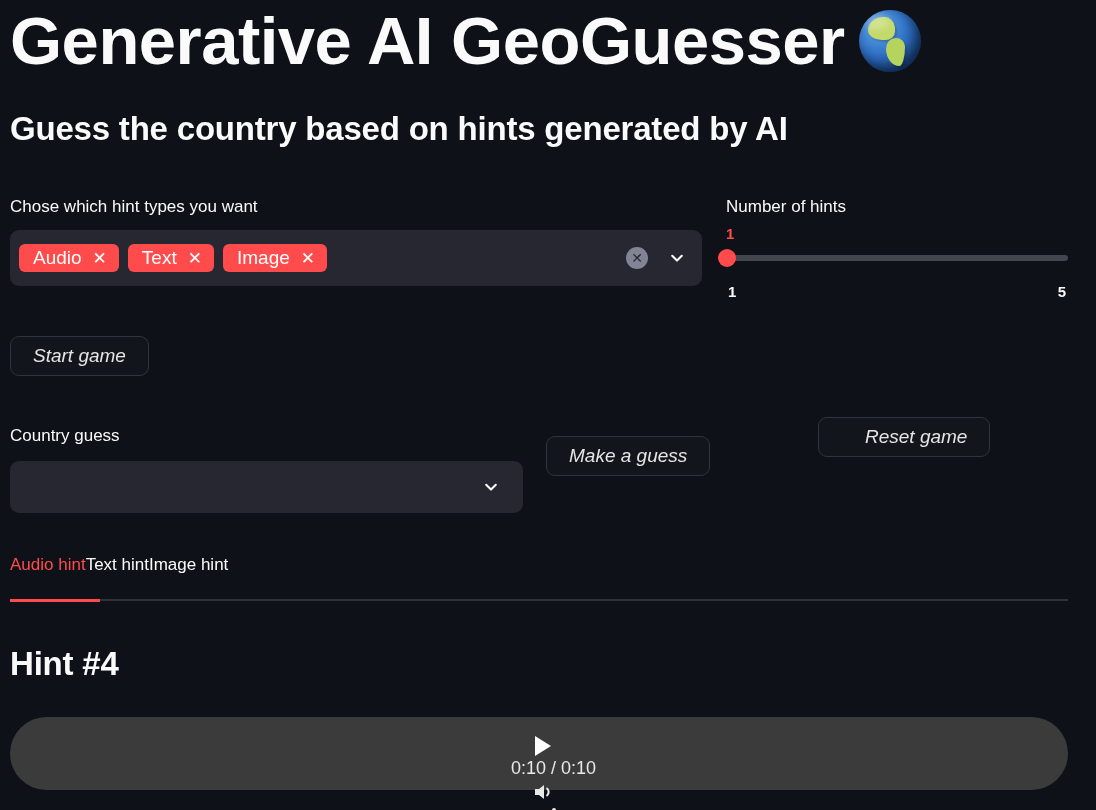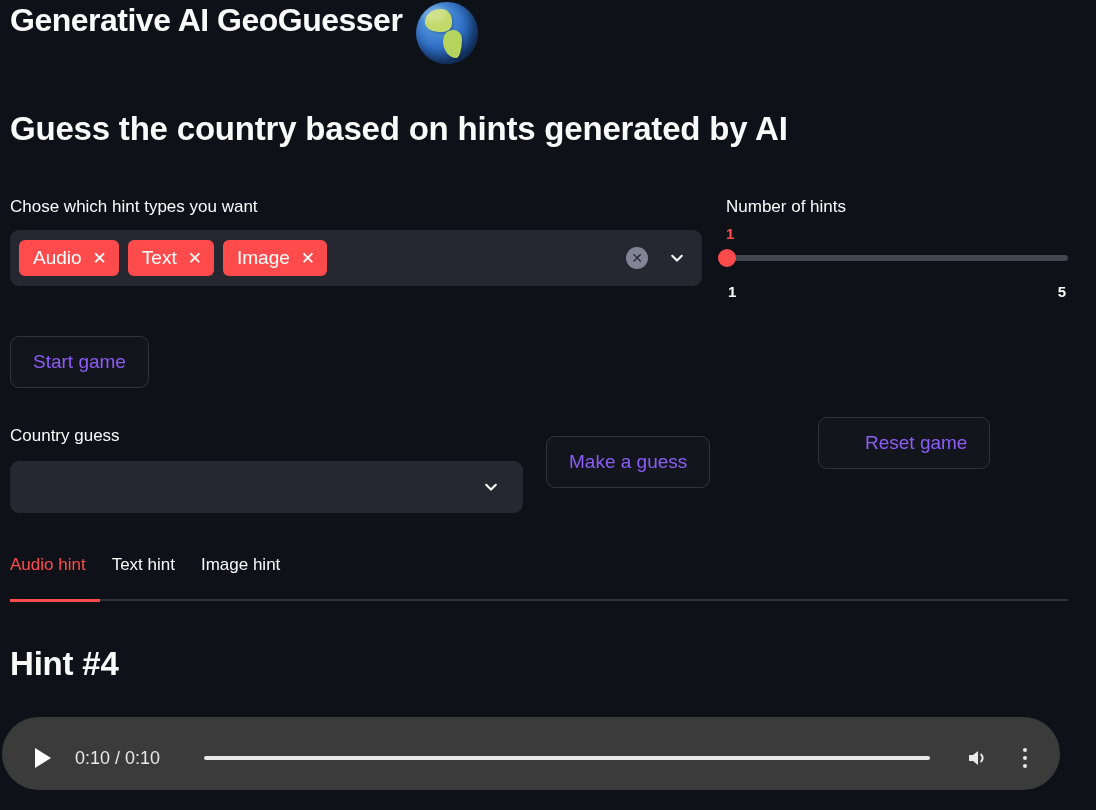--- a/index.html
+++ b/index.html
@@ -17,26 +17,27 @@
     position: relative;
     width: 1096px;
     height: 810px;
     padding: 0 10px;
   }
 
   
   .app-title {
     position: absolute;
     left: 10px; top: 2px;
-    font-size: 32px;
+    font-size: 67px;
     font-weight: bold;
     letter-spacing: -0.5px;
     line-height: 1.15;
     color: #fafafa;
     display: flex;
+    align-items: center;
     gap: 14px;
     white-space: nowrap;
   }
   .globe-icon {
     display: inline-block;
     width: 62px; height: 62px;
     border-radius: 50%;
     position: relative;
     background:
       radial-gradient(circle at 33% 28%, #5fa8e8 0%, #2f6fc4 46%, #1d4f96 72%, #123566 100%);
@@ -98,21 +99,21 @@
     left: 10px; top: 230px;
     width: 692px; height: 56px;
     background: #262730;
     border-radius: 9px;
     display: flex;
     align-items: center;
     padding: 0 9px;
     gap: 9px;
   }
   .tag {
-    height: 36px;
+    height: 28px;
     background: #ff4b4b;
     border-radius: 6px;
     display: flex;
     align-items: center;
     gap: 11px;
     padding: 0 12px 0 14px;
     font-size: 19px;
     color: #ffffff;
     white-space: nowrap;
   }
@@ -178,33 +179,34 @@
     font-size: 15px;
     font-weight: 600;
     color: #fafafa;
   }
   .slider-min { left: 2px; }
   .slider-max { right: 2px; }
 
   
   .btn {
     position: absolute;
-    height: 52px;
+    height: 40px;
     background: #13151c;
     border: 1px solid #32343d;
     border-radius: 9px;
-    color: #8b5cf6;
+    color: #e5e5e5;
     font-size: 19px;
     font-family: inherit;
     display: flex;
     align-items: center;
     justify-content: center;
     padding: 0 22px;
     cursor: pointer;
     white-space: nowrap;
+    font-style: italic;
   }
   #start-game-button  { left: 10px;  top: 336px; }
   #make-guess-button  { left: 546px; top: 436px; }
   #reset-game-button  { left: 818px; top: 417px; padding-left: 46px; }
 
   
   #country-label { position: absolute; left: 10px; top: 424px; }
   .select-box {
     position: absolute;
     left: 10px; top: 461px;
@@ -224,21 +226,20 @@
     color: #fafafa;
   }
 
   
   .tabs {
     position: absolute;
     left: 10px; top: 555px;
     width: 1058px;
     display: flex;
     align-items: flex-end;
-    gap: 26px;
   }
   .tab {
     font-size: 17px;
     color: #fafafa;
     padding-bottom: 13px;
     cursor: pointer;
     white-space: nowrap;
     background: none;
     border: none;
     font-family: inherit;
@@ -263,28 +264,29 @@
     left: 10px; top: 645px;
     font-size: 33px;
     font-weight: bold;
     letter-spacing: -0.2px;
     color: #fafafa;
   }
 
   
   .audio-player {
     position: absolute;
-    left: 2px; top: 717px;
+    left: 10px; top: 717px;
     width: 1058px; height: 73px;
     background: #3b3b3b;
     border-radius: 37px;
     display: flex;
     align-items: center;
-    padding: 9px 22px 0 30px;
+    padding: 17px 22px 0 30px;
     gap: 0;
+    flex-direction: column;
   }
   .audio-play {
     width: 22px; height: 24px;
     flex: none;
     display: flex;
     align-items: center;
     cursor: pointer;
   }
   .audio-time {
     font-size: 18px;

